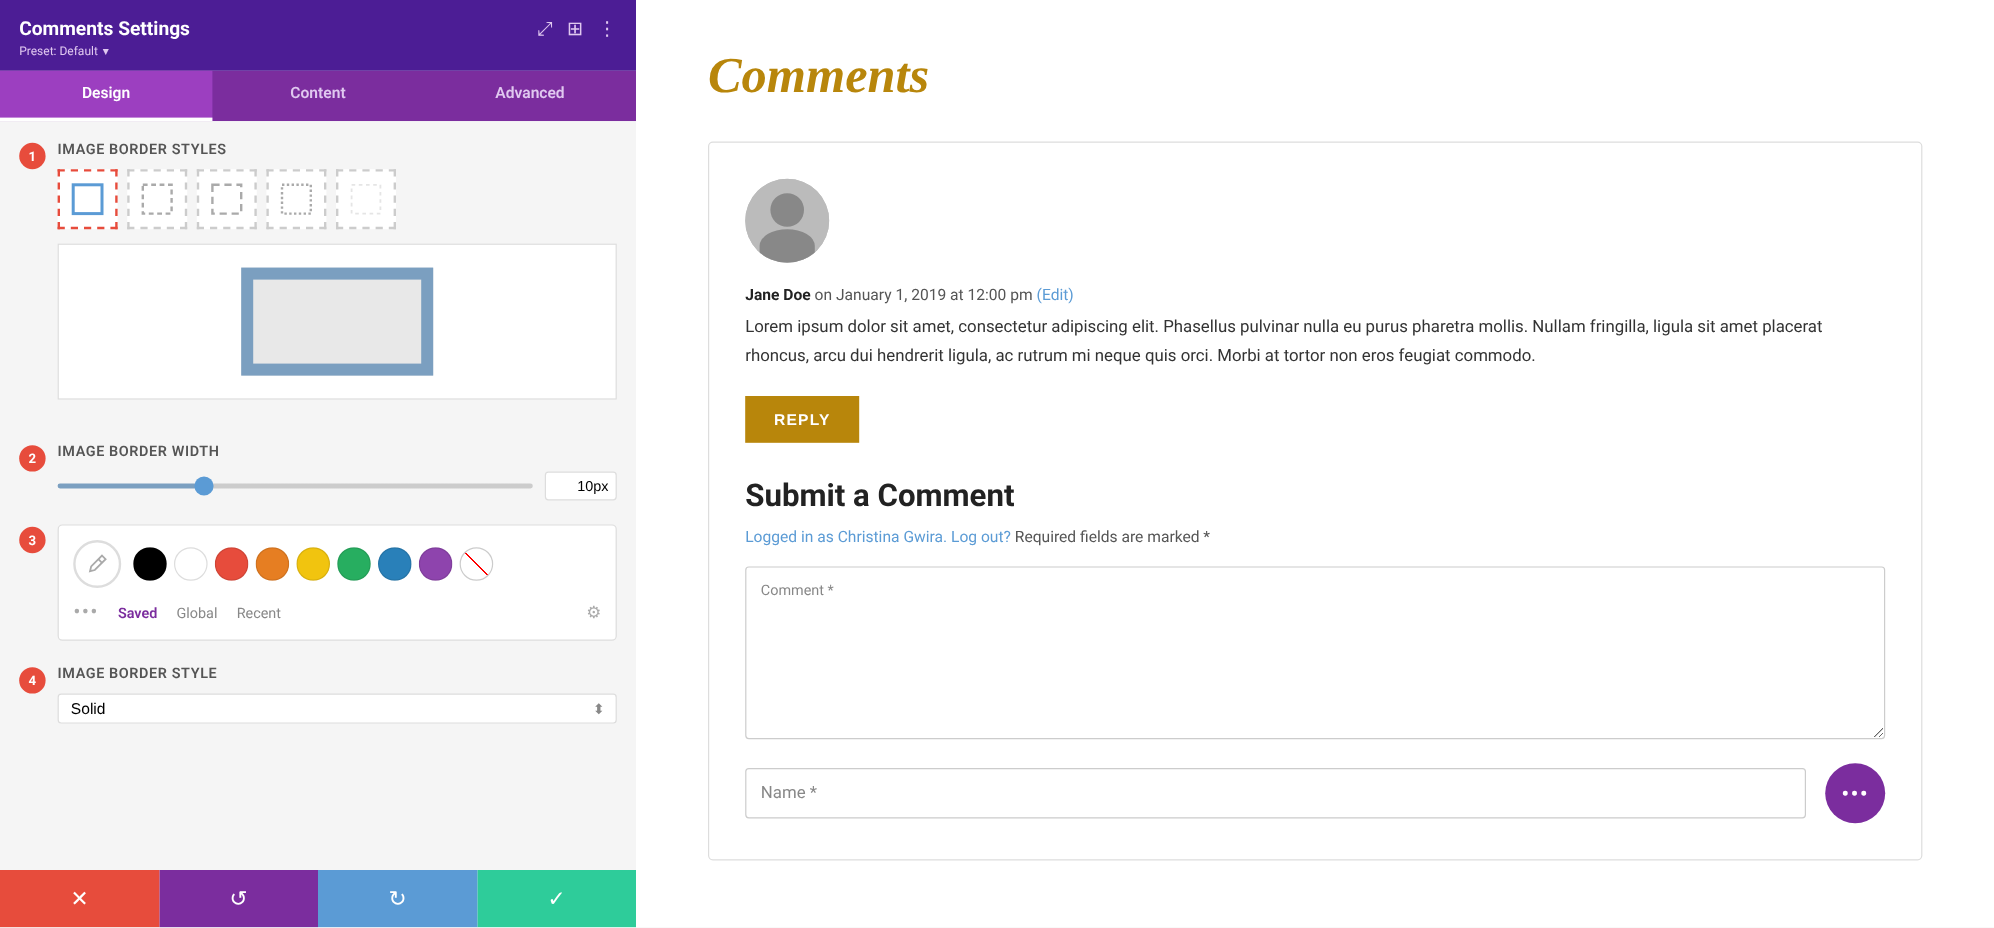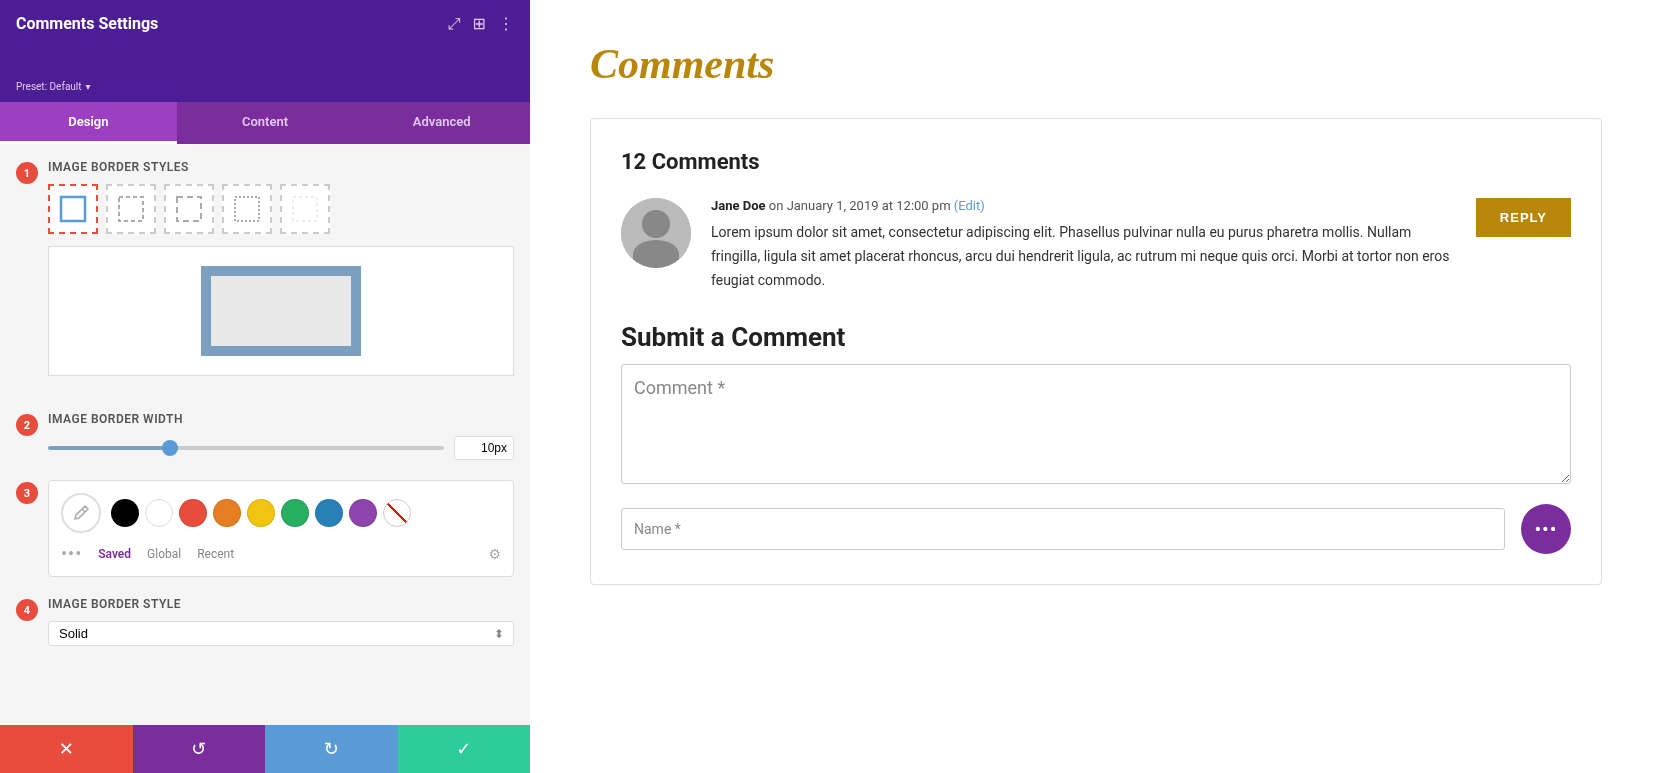--- a/index.html
+++ b/index.html
@@ -56,21 +56,20 @@
       font-size: 12px;
       color: #e0c8f0;
       display: flex;
       align-items: center;
       gap: 4px;
       padding-bottom: 10px;
     }
 
     .preset-line span {
       font-size: 10px;
-      margin-top: 44px;
     }
 
     
     .tabs {
       display: flex;
       background: #7b2d9e;
     }
 
     .tab {
       flex: 1;
@@ -363,20 +362,21 @@
       font-size: 22px;
       font-weight: 700;
       color: #222;
       margin-bottom: 24px;
     }
 
     .comment-item {
       display: flex;
       gap: 20px;
       margin-bottom: 30px;
+      flex-direction: column;
     }
 
     .comment-avatar {
       width: 70px;
       height: 70px;
       background: #bbb;
       border-radius: 50%;
       flex-shrink: 0;
       display: flex;
       align-items: center;
@@ -472,22 +472,22 @@
     .logged-in-text a {
       color: #5b9bd5;
       text-decoration: none;
     }
 
     .comment-textarea {
       width: 100%;
       border: 1px solid #ccc;
       border-radius: 3px;
       padding: 12px;
-      font-size: 18px;
-      height: 120px;
+      font-size: 12px;
+      height: 144px;
       resize: vertical;
       font-family: inherit;
       color: #333;
       margin-bottom: 16px;
     }
 
     .comment-textarea::placeholder {
       color: #888;
     }
 
@@ -682,21 +682,20 @@
     <button class="action-btn undo">↺</button>
     <button class="action-btn redo">↻</button>
     <button class="action-btn save">✓</button>
   </div>
 </div>
 
 <div class="right-panel">
   <h1 class="comments-title">Comments</h1>
 
   <div class="comments-container">
-    <div class="comments-count">12 Comments</div>
 
     <div class="comment-item">
       <div class="comment-avatar">
         <div class="avatar-silhouette">
           <div class="avatar-head"></div>
           <div class="avatar-body"></div>
         </div>
       </div>
       <div class="comment-body">
         <div class="comment-meta">
@@ -704,20 +703,25 @@
           <span>on January 1, 2019 at 12:00 pm</span>
           <span class="edit-link">(Edit)</span>
         </div>
         <p class="comment-text">Lorem ipsum dolor sit amet, consectetur adipiscing elit. Phasellus pulvinar nulla eu purus pharetra mollis. Nullam fringilla, ligula sit amet placerat rhoncus, arcu dui hendrerit ligula, ac rutrum mi neque quis orci. Morbi at tortor non eros feugiat commodo.</p>
       </div>
       <button class="reply-btn">REPLY</button>
     </div>
 
     <div class="submit-comment-section">
       <h2 class="submit-title">Submit a Comment</h2>
+      <div class="logged-in-text">
+        <a><span>Logged in as Christina Gwira.</span></a>
+        <a><span>Log out?</span></a>
+        <span> <span>Required fields are marked *</span></span>
+      </div>
       <textarea class="comment-textarea" placeholder="Comment *" style=""></textarea>
       <div class="name-input-row">
         <input type="text" class="name-input" placeholder="Name *" style="">
         <div class="purple-dots-btn">
           <span>•••</span>
         </div>
       </div>
     </div>
   </div>
 </div>

